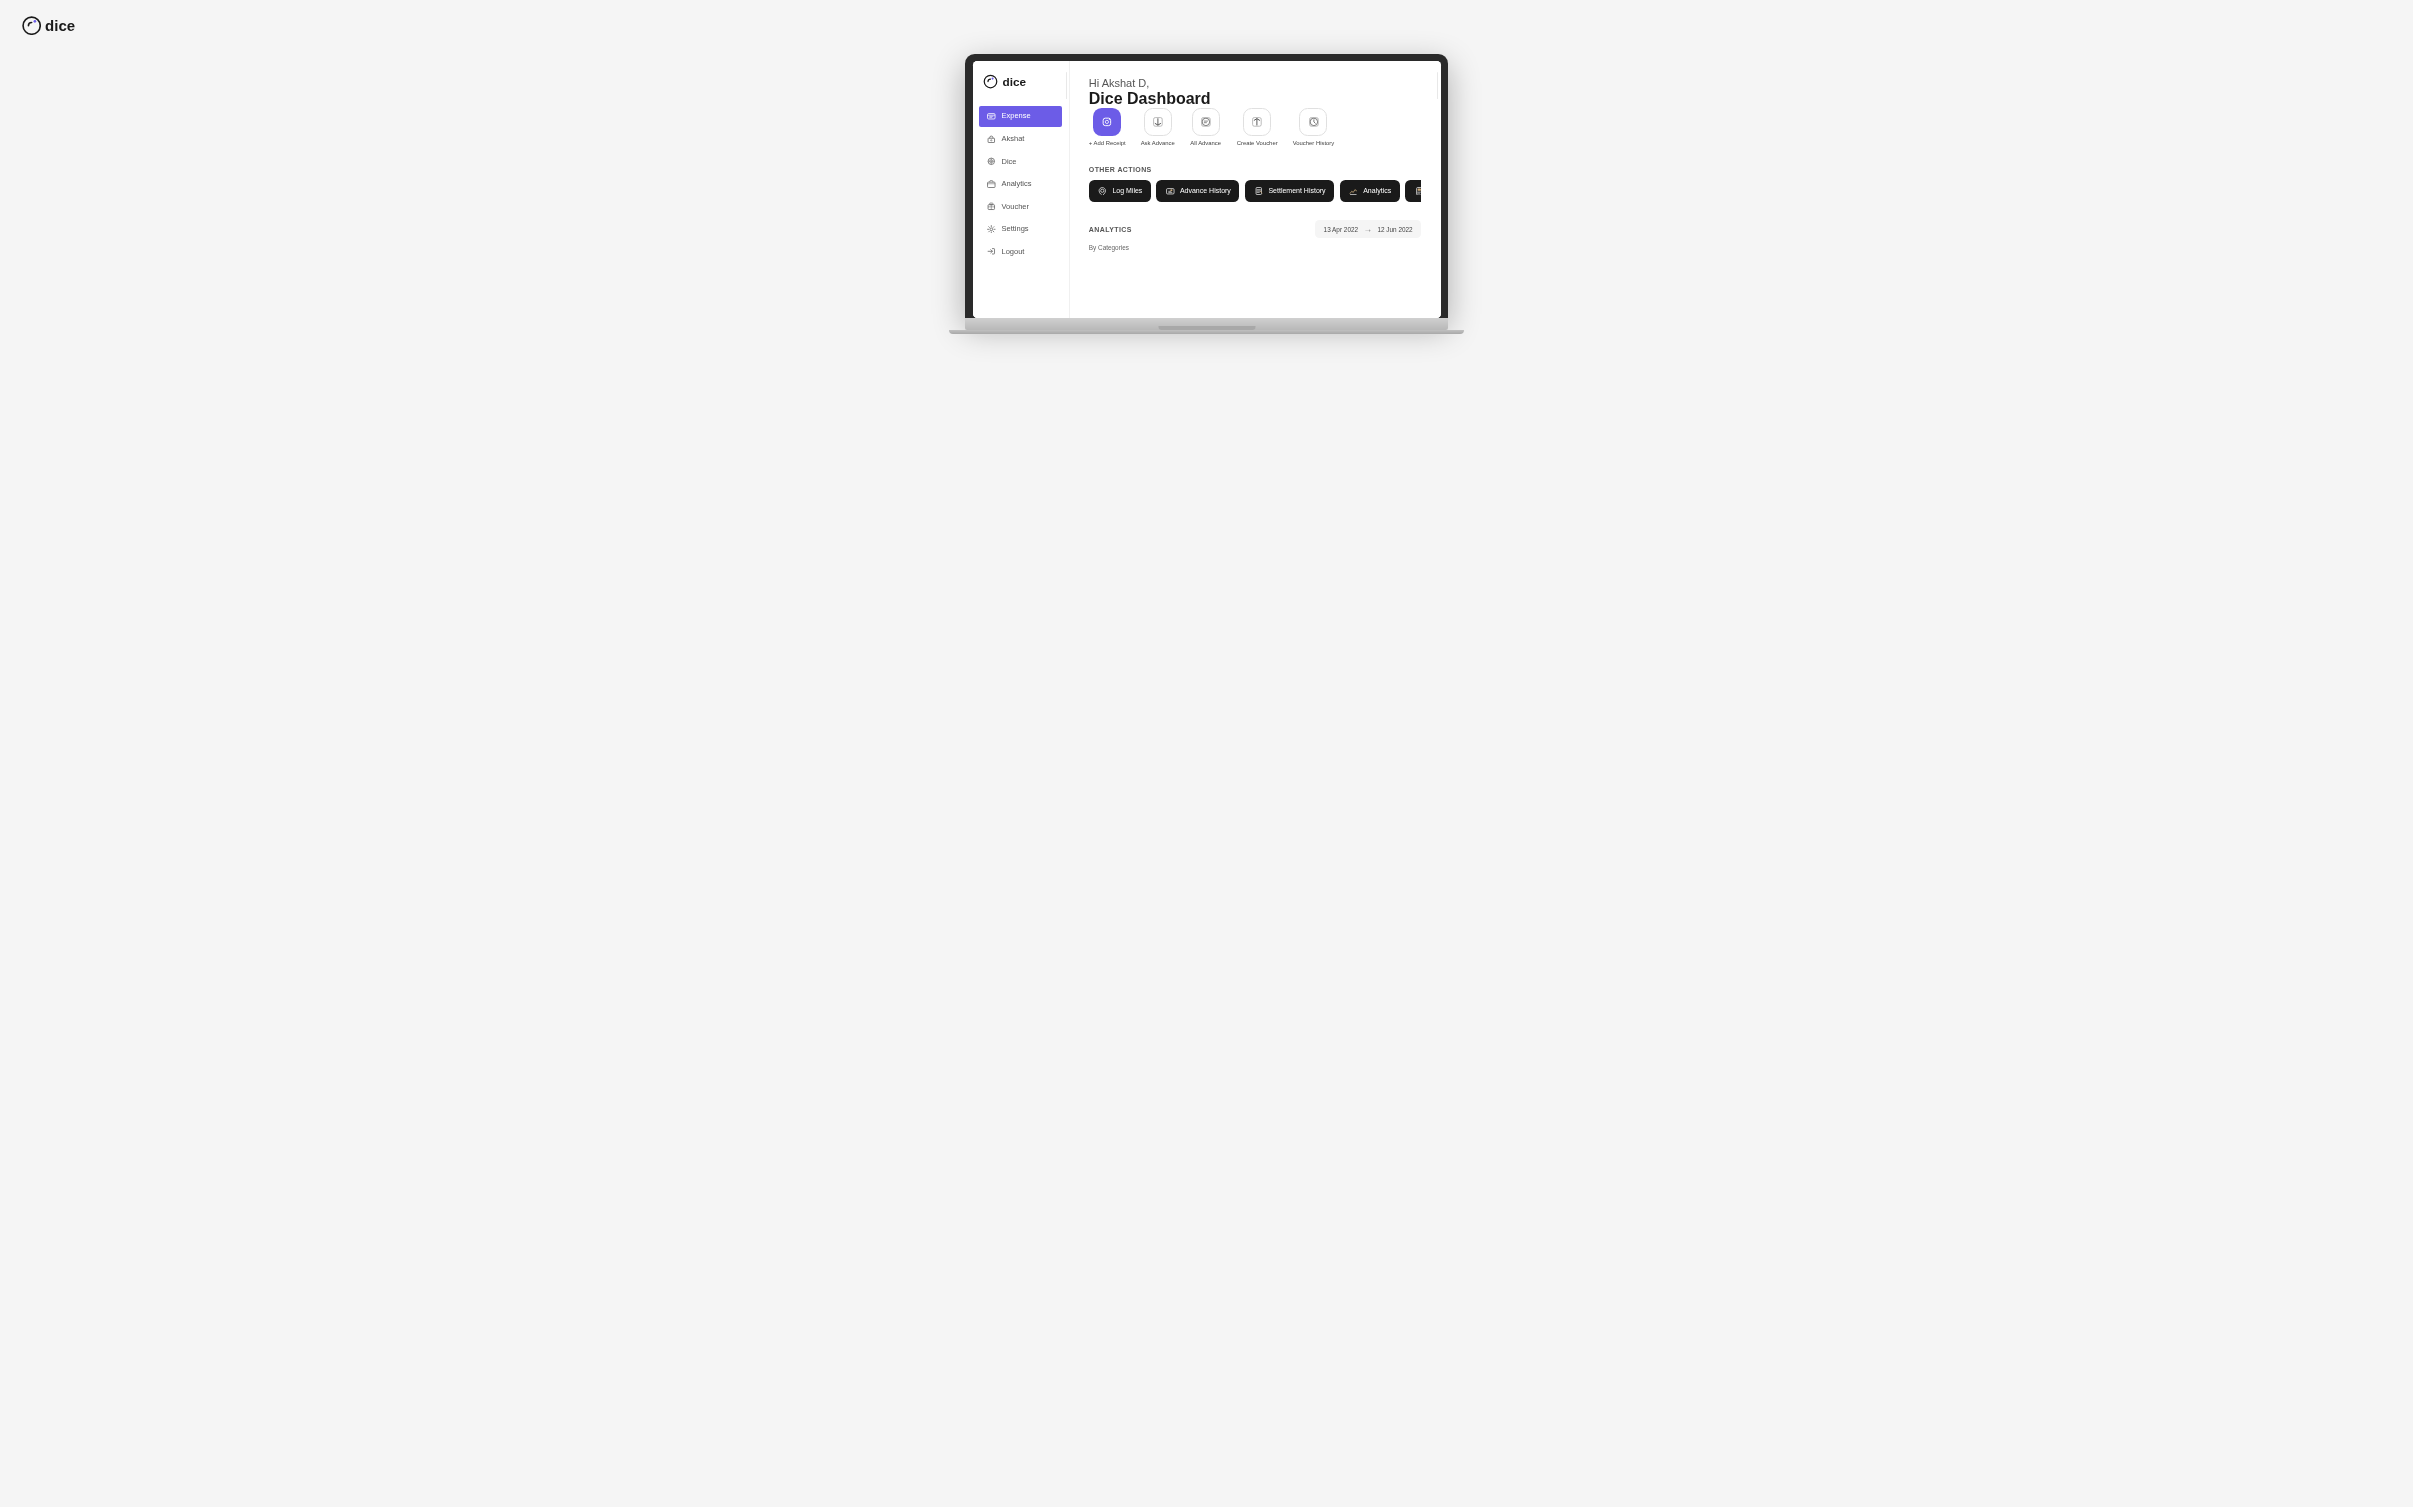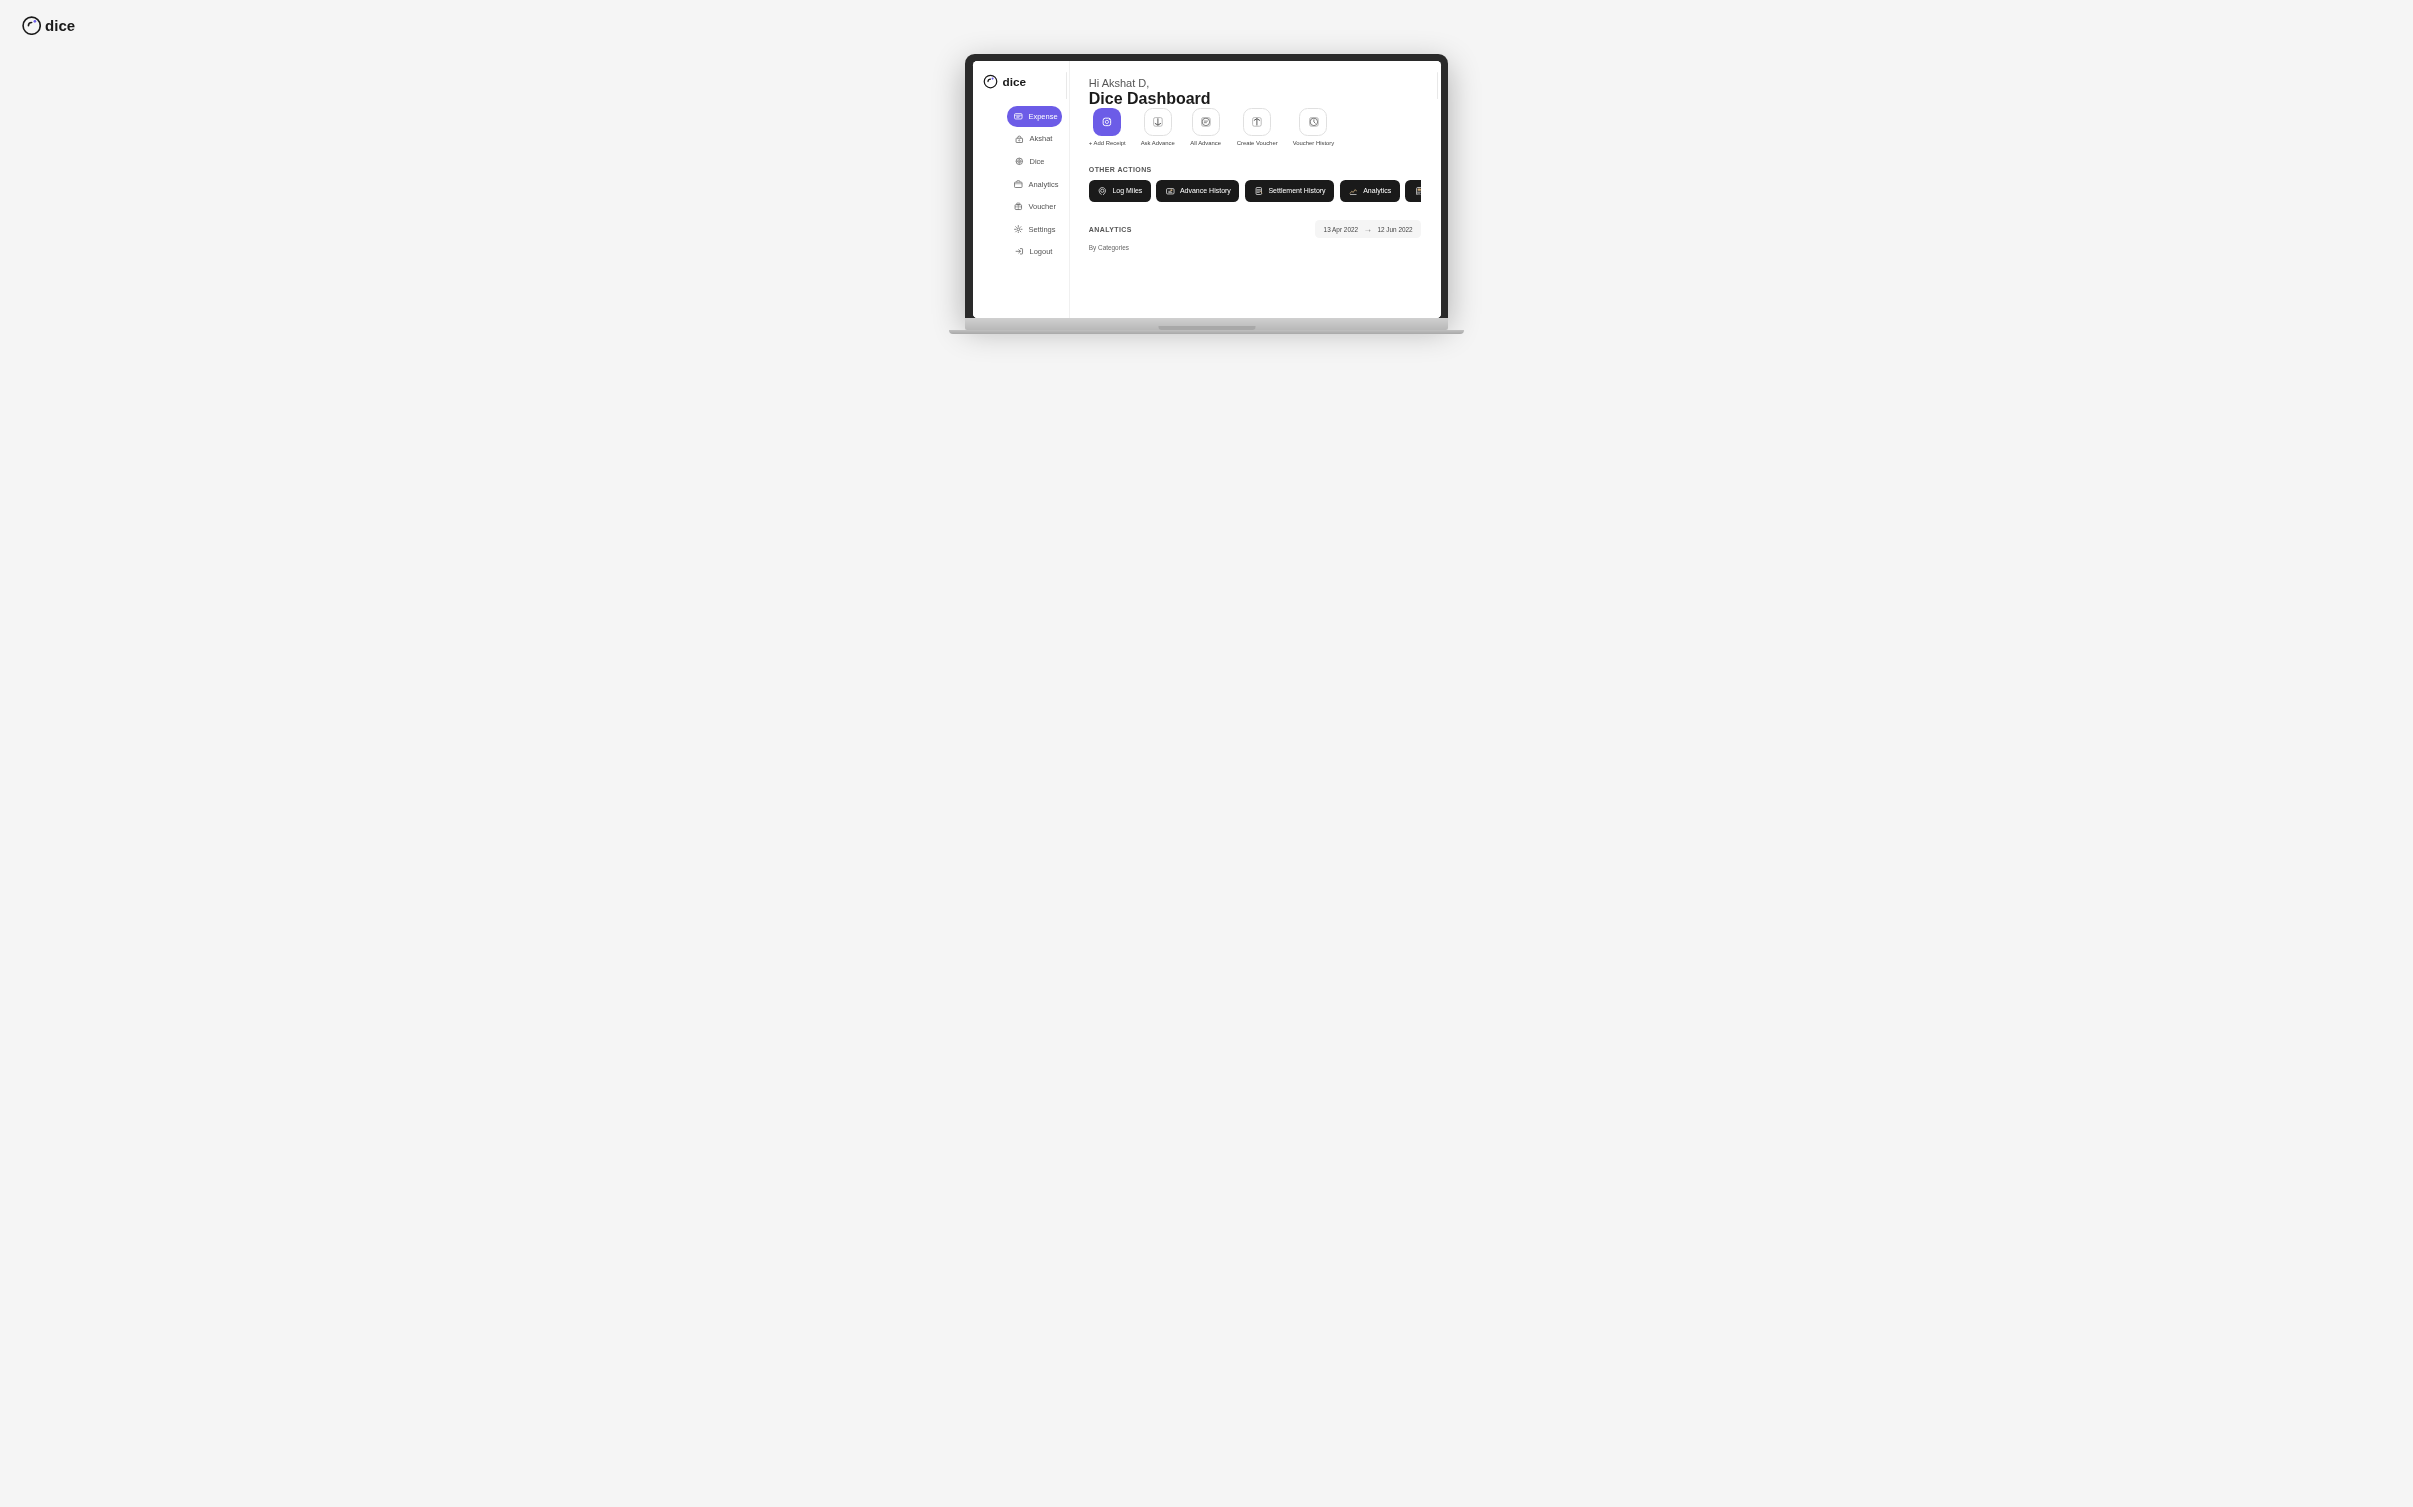--- a/index.html
+++ b/index.html
@@ -85,30 +85,28 @@
       gap: 4.3px;
       padding: 0 4.3px 15px 4.3px;
     }
     .sidebar-logo-text {
       font-size: 11.8px;
       font-weight: 700;
       color: #1a1a1a;
     }
     .sidebar-item {
       display: flex;
-      align-items: center;
       gap: 5.4px;
       padding: 5.4px 7.5px;
-      border-radius: 10px;
+      border-radius: 2px;
       cursor: pointer;
       font-size: 7.5px;
       color: #555;
       font-weight: 500;
       transition: background 0.15s;
-      margin-left: 28px;
     }
     .sidebar-item.active {
       background: #6C5CE7;
       color: #fff;
     }
     .sidebar-icon {
       width: 9.7px;
       height: 9.7px;
       display: flex;
       align-items: center;

